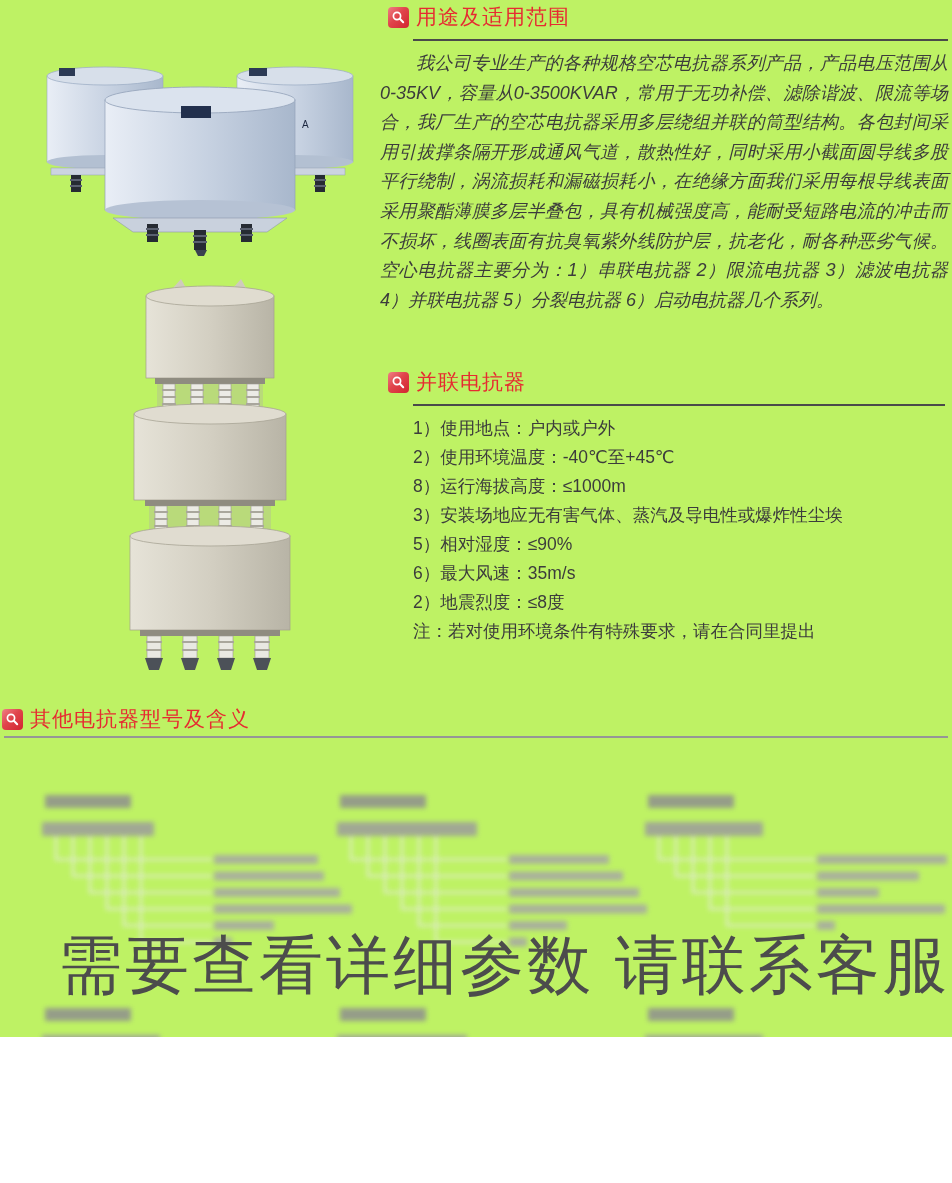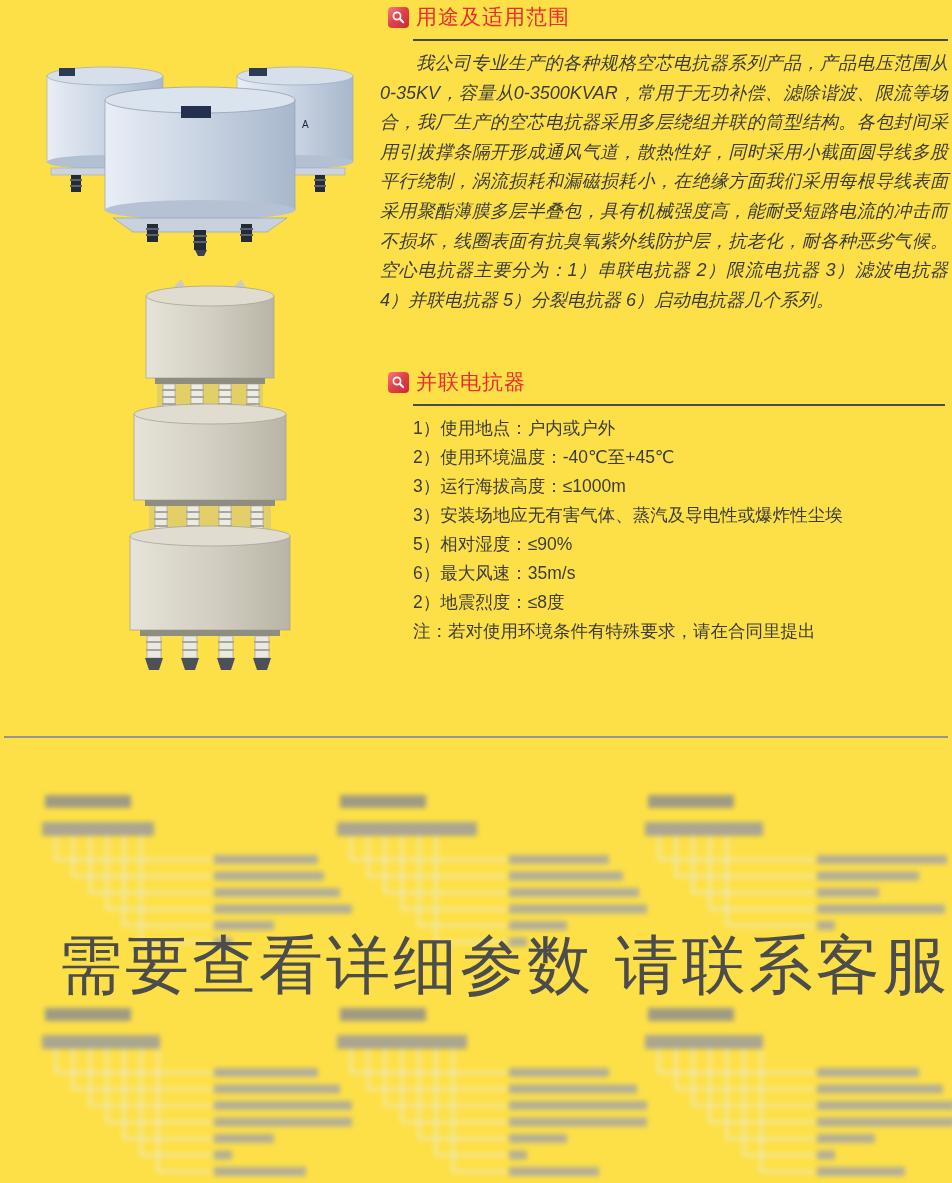--- a/index.html
+++ b/index.html
@@ -1,16 +1,16 @@
 <!DOCTYPE html>
 <html><head>
 <meta charset="utf-8">
 <style>
   html,body{margin:0;padding:0;background:#fff;}
-  #page{position:relative;width:952px;height:1183px;background:#fde047;overflow:hidden;
+  #page{position:relative;width:952px;height:1037px;background:#bef264;overflow:hidden;
         font-family:"Liberation Sans","DejaVu Sans",sans-serif;color:#3c3c3c;}
   
   .h-block{position:absolute;display:flex;align-items:center;gap:7px;}
   .h-icon{width:21px;height:21px;border-radius:4px;flex:0 0 21px;
           background:linear-gradient(135deg,#ef8086 0%,#e0444b 45%,#d22530 100%);
           display:flex;align-items:center;justify-content:center;}
   .h-title{font-size:21px;font-weight:500;color:#e62b31;letter-spacing:1px;white-space:nowrap;}
   .rule{position:absolute;height:2px;background:#4a4a4a;}
   .rule-light{position:absolute;height:2px;background:#969696;}
   
@@ -217,28 +217,37 @@
           <line x1="8.8" y1="8.8" x2="12.2" y2="12.2" stroke="#fff" stroke-width="2" stroke-linecap="round"></line>
         </svg>
     </span>
     <span class="h-title">并联电抗器</span>
   </div>
   <div class="rule" style="left:413px;top:404px;width:532px;"></div>
 
   <div class="env-list">
     <div>1）使用地点：户内或户外</div>
     <div>2）使用环境温度：-40℃至+45℃</div>
-    <div>3）运行海拔高度：≤1000m</div>
+    <div>8）运行海拔高度：≤1000m</div>
     <div>3）安装场地应无有害气体、蒸汽及导电性或爆炸性尘埃</div>
     <div>5）相对湿度：≤90%</div>
     <div>6）最大风速：35m/s</div>
     <div>2）地震烈度：≤8度</div>
     <div>注：若对使用环境条件有特殊要求，请在合同里提出</div>
   </div>
 
+  <div class="h-block" style="left:2px;top:705px;">
+    <span class="h-icon">
+      <svg width="15" height="15" viewBox="0 0 15 15">
+          <circle cx="6" cy="6" r="3.6" fill="none" stroke="#fff" stroke-width="1.7"></circle>
+          <line x1="8.8" y1="8.8" x2="12.2" y2="12.2" stroke="#fff" stroke-width="2" stroke-linecap="round"></line>
+        </svg>
+    </span>
+    <span class="h-title">其他电抗器型号及含义</span>
+  </div>
   <div class="rule-light" style="left:4px;top:736px;width:944px;"></div>
 
   <div id="diagram">
       <svg class="blk" style="left:42px;top:50px;" width="310" height="169" viewBox="0 0 310 169">
         <rect x="3" y="0" width="86" height="13" fill="#8f8f8f"></rect>
         <rect x="0" y="27" width="112" height="14" fill="#9c9c9c"></rect>
         <polyline points="14,41 14,64.5 170,64.5" fill="none" stroke="#e9e9e9" stroke-width="2"></polyline>
         <rect x="172" y="60" width="104" height="9" fill="#a6a6a6"></rect>
         <polyline points="31,41 31,81 170,81" fill="none" stroke="#e9e9e9" stroke-width="2"></polyline>
         <rect x="172" y="76.5" width="110" height="9" fill="#a6a6a6"></rect>

